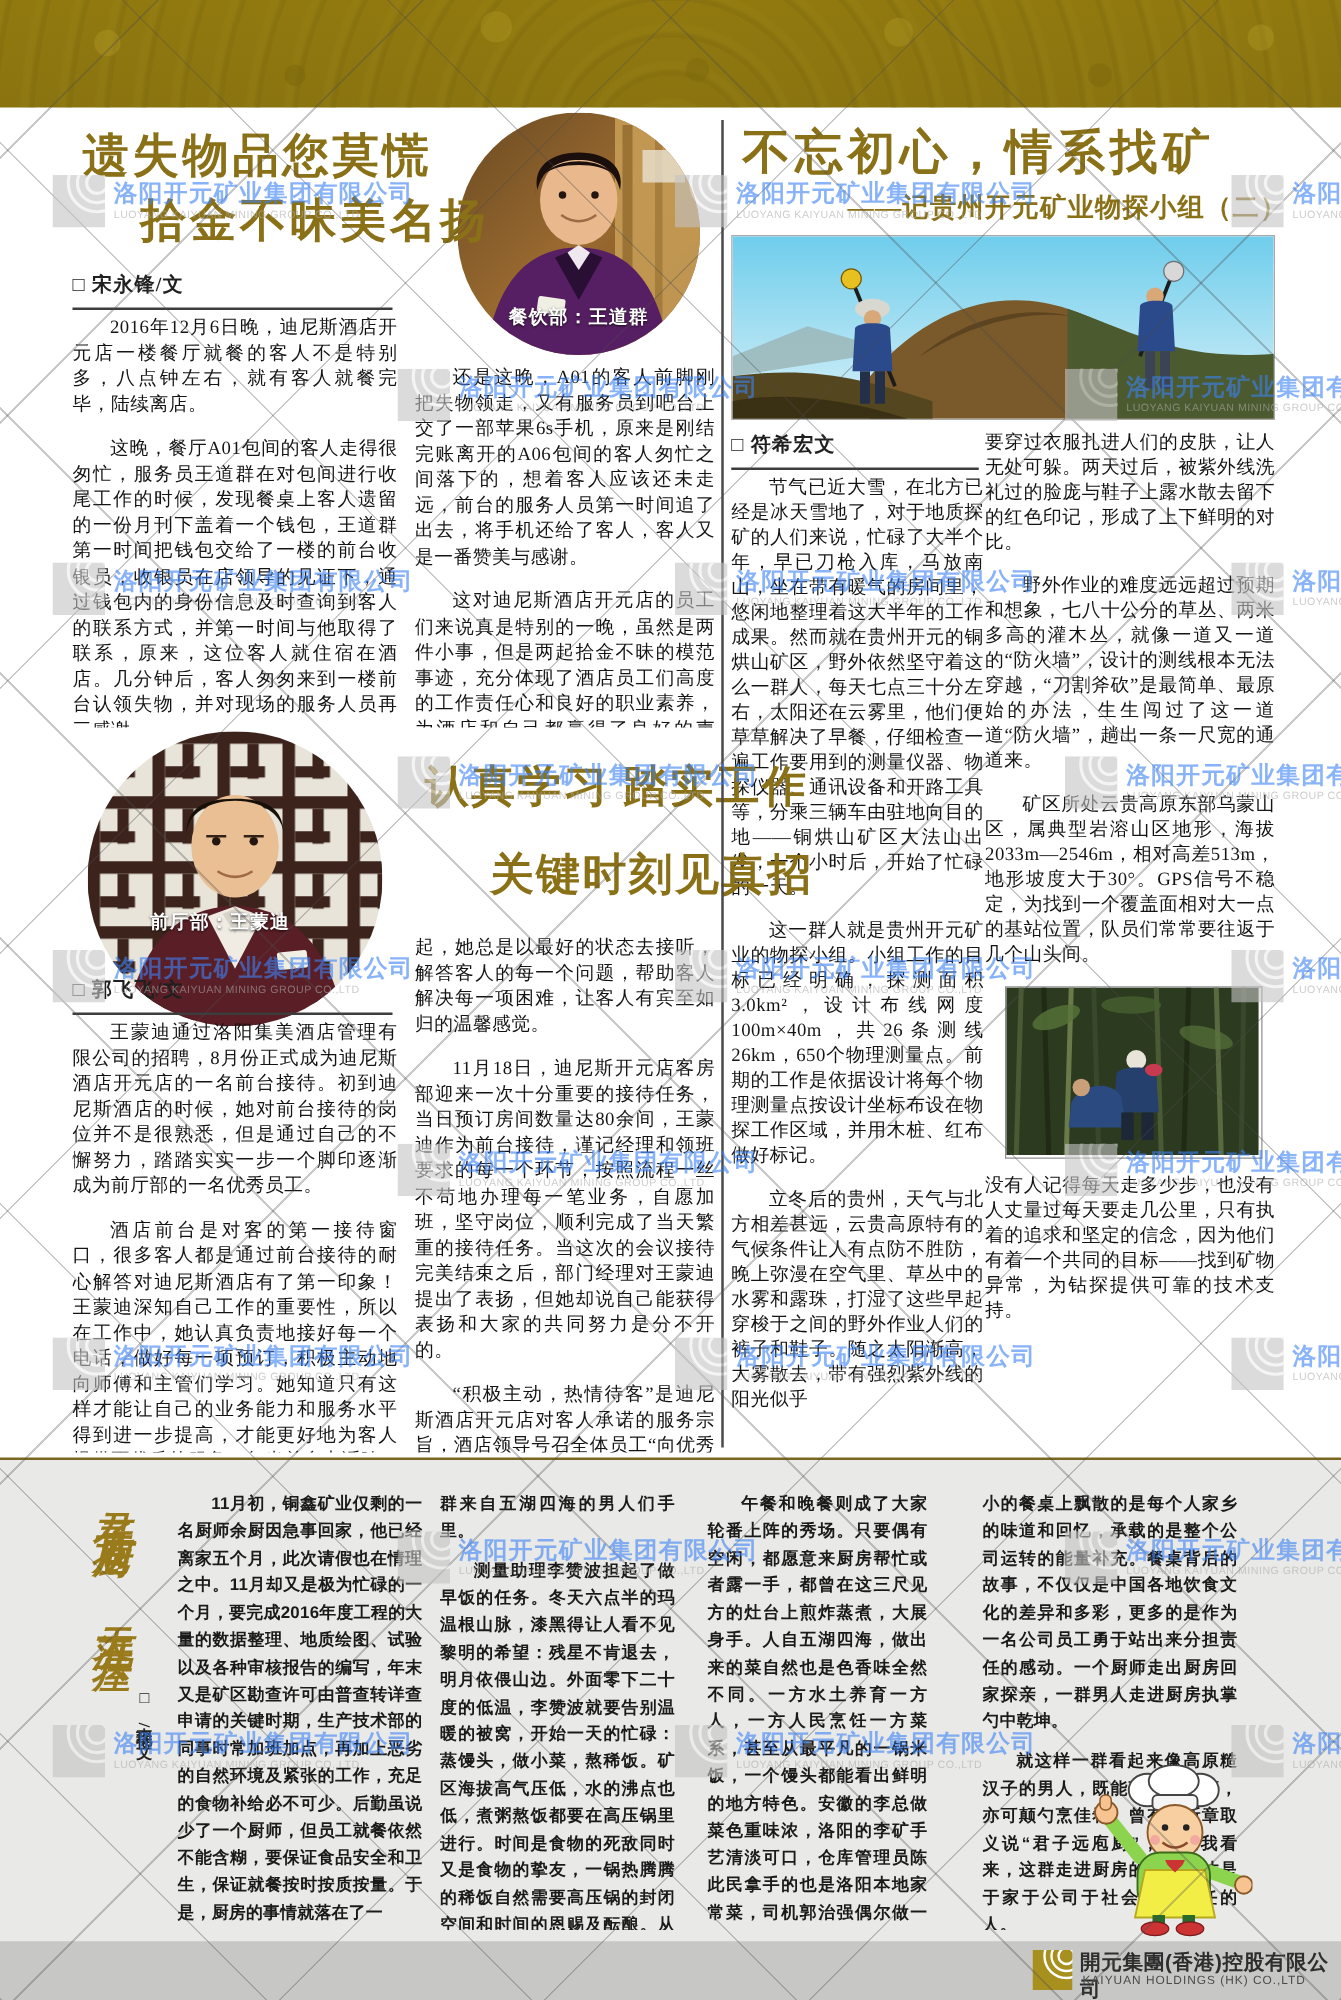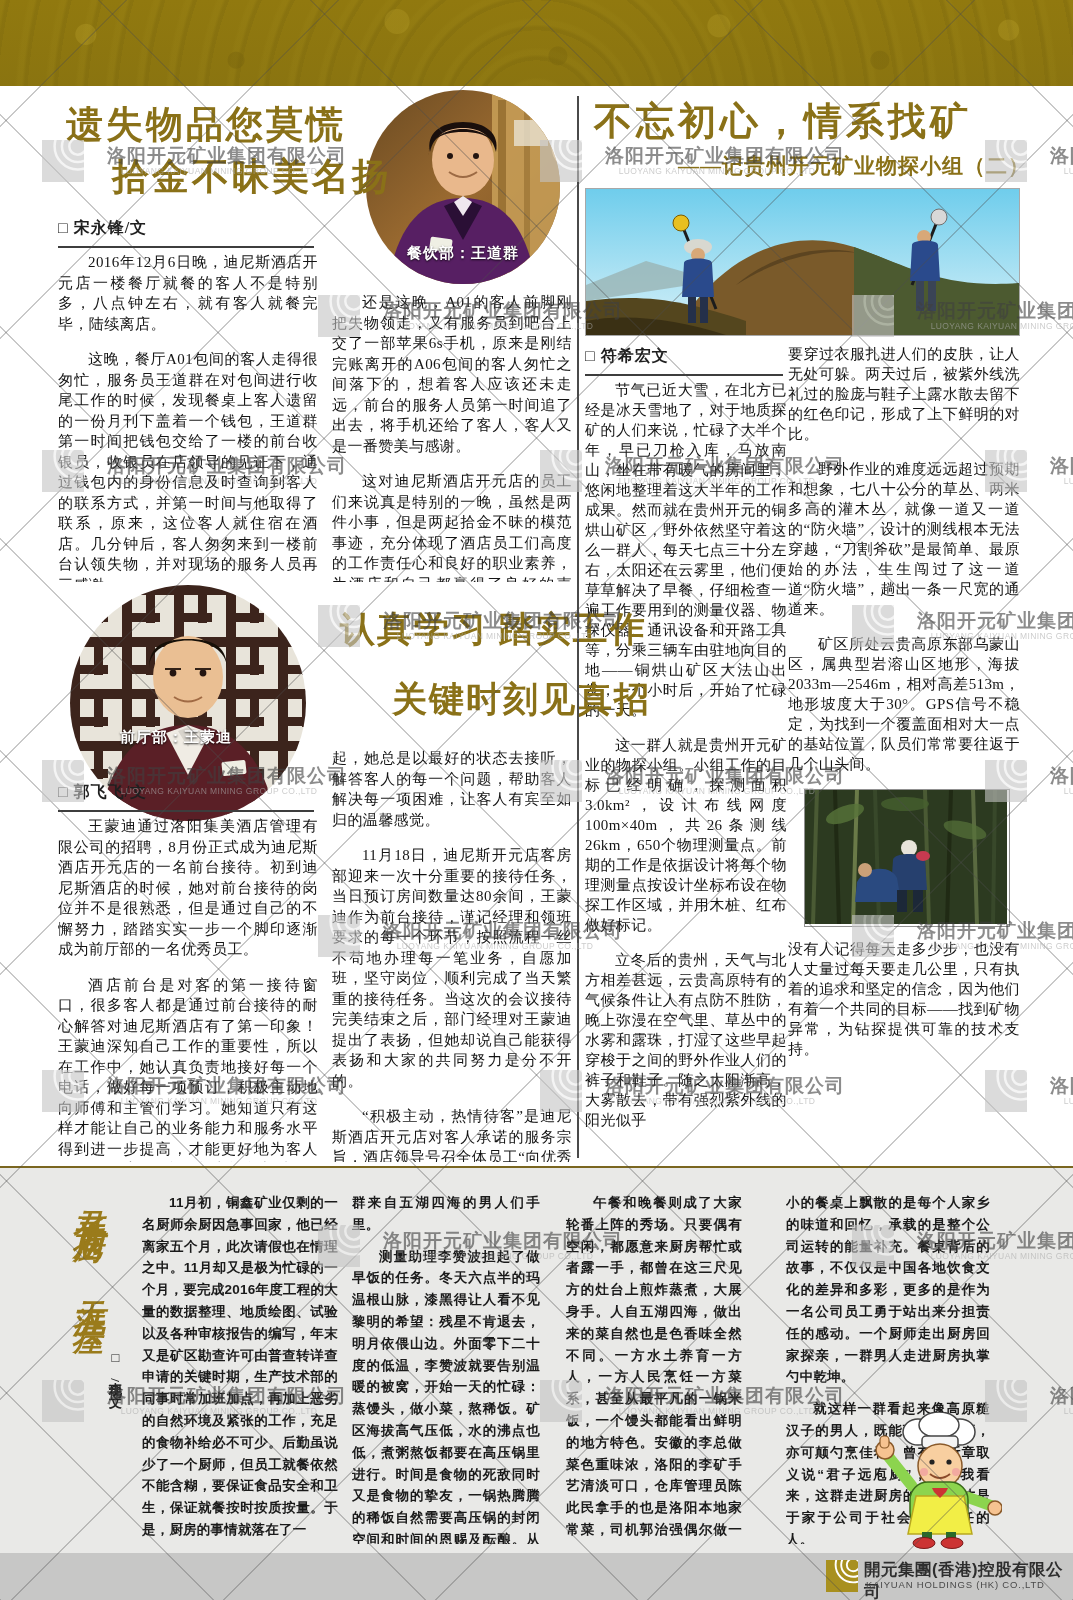--- a/index.html
+++ b/index.html
@@ -17,22 +17,22 @@
       radial-gradient(circle at 94% 35%, rgba(190,165,45,.30) 0 10px, transparent 11px),
       repeating-radial-gradient(circle at 50% 140%, rgba(125,105,14,.35) 0 3px, rgba(160,138,26,.18) 6px 10px, transparent 13px 30px),
       linear-gradient(#91790f,#8a7410);}
   
   .lattice{position:absolute;inset:0;z-index:40;pointer-events:none;
     background-image:
       repeating-linear-gradient(45deg, rgba(75,75,75,.30) 0 1.4px, transparent 1.4px 150px),
       repeating-linear-gradient(-45deg, rgba(75,75,75,.30) 0 1.4px, transparent 1.4px 150px);}
   .wm-layer{position:absolute;inset:0;z-index:41;pointer-events:none;}
   .wm{position:absolute;display:flex;align-items:center;gap:7px;opacity:.60;white-space:nowrap;}
-  .wm-txt .cn{font-family:"Liberation Sans","DejaVu Sans",sans-serif;font-size:19px;font-weight:700;color:#404040;letter-spacing:1px;display:block;line-height:20px;margin-left:16px;}
-  .wm-txt .en{font-family:"Liberation Sans","DejaVu Sans",sans-serif;font-size:8.5px;color:#ababab;display:block;letter-spacing:.4px;text-align:center;}
+  .wm-txt .cn{font-family:"Liberation Sans","DejaVu Sans",sans-serif;font-size:19px;font-weight:700;color:#3b82f6;letter-spacing:1px;display:block;line-height:20px;}
+  .wm-txt .en{font-family:"Liberation Sans","DejaVu Sans",sans-serif;font-size:8.5px;color:#ababab;display:block;letter-spacing:.4px;}
   
   .gold{color:#8a7118;}
   .hl{position:absolute;font-weight:700;white-space:nowrap;z-index:5;}
   .author{position:absolute;font-weight:700;font-size:16px;color:#1f1f1f;
           border-bottom:2px solid #3d3d3d;padding-bottom:7px;z-index:5;letter-spacing:1px;}
   
   .txt{position:absolute;text-align:justify;color:#141414;overflow:hidden;z-index:4;}
   .serifcol{font-size:15px;line-height:20.5px;letter-spacing:.4px;}
   .serifcol p{margin:0 0 15px;text-indent:2em;}
   .noindent p:first-child{text-indent:0;}

